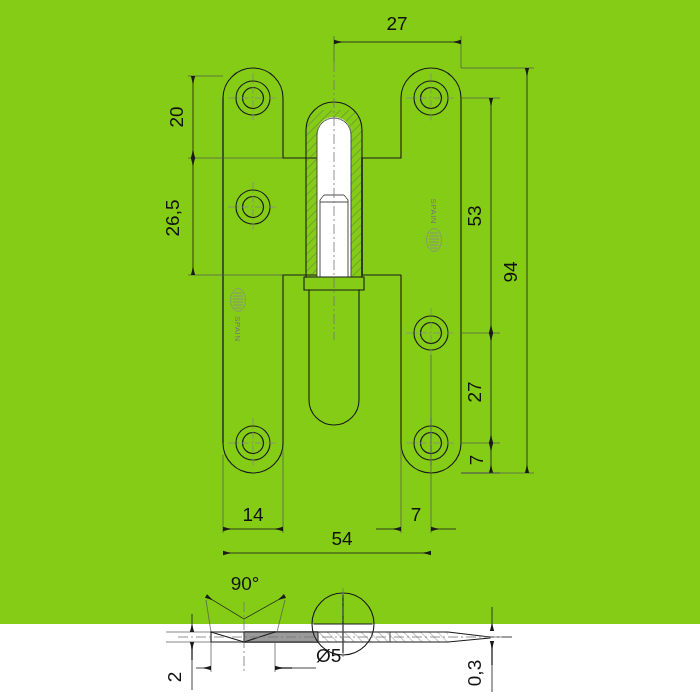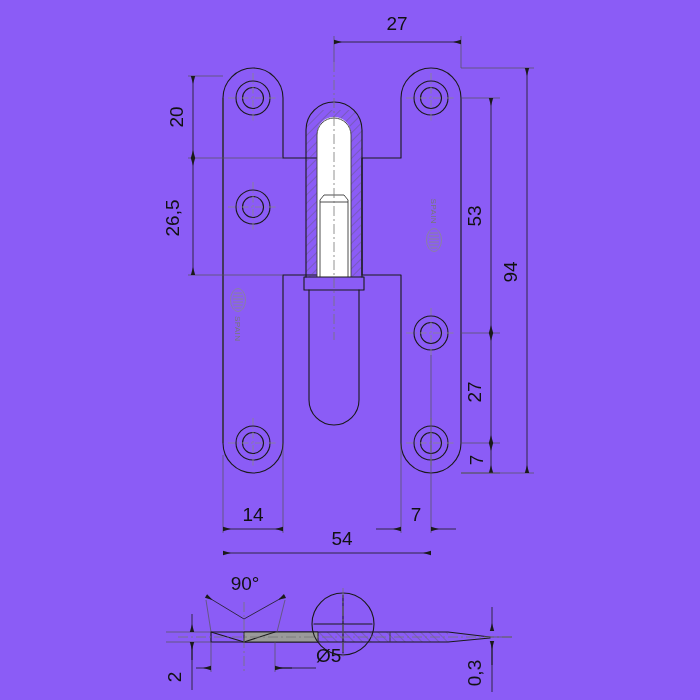--- a/index.html
+++ b/index.html
@@ -10,22 +10,22 @@
   }
   body {
     width: 700px;
     height: 700px;
     font-family: "Liberation Sans", sans-serif;
     overflow: hidden;
   }
   #drawing-root {
     position: relative;
     width: 700px;
-    height: 700px;
-    background: #8b5cf6;
+    height: 624px;
+    background: #84cc16;
   }
   svg#tech-drawing {
     display: block;
     width: 700px;
     height: 700px;
   }
   .part-outline {
     fill: none;
     stroke: #1a1a1a;
     stroke-width: 1.1;

